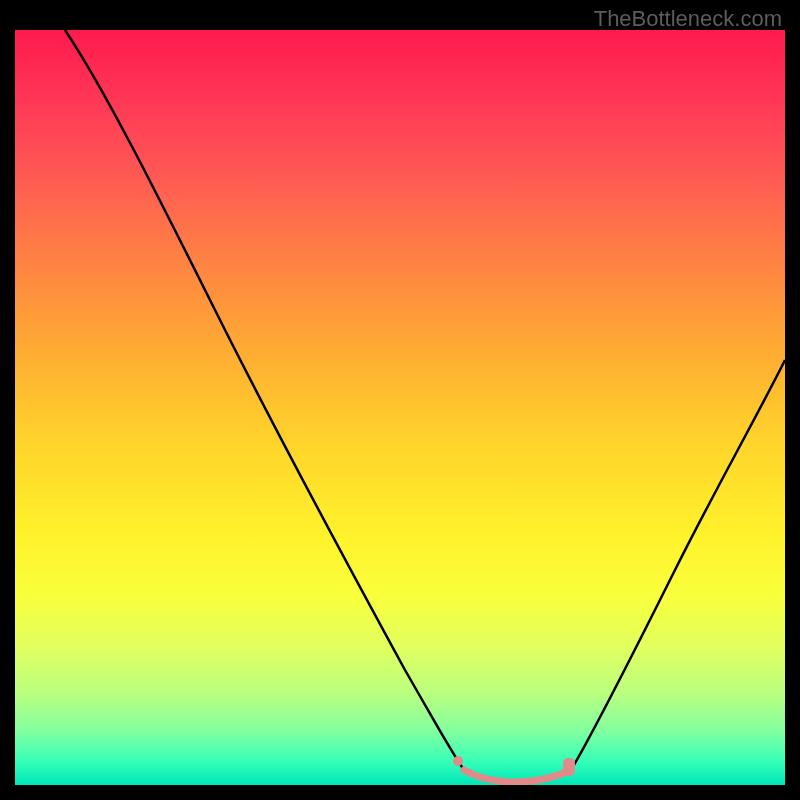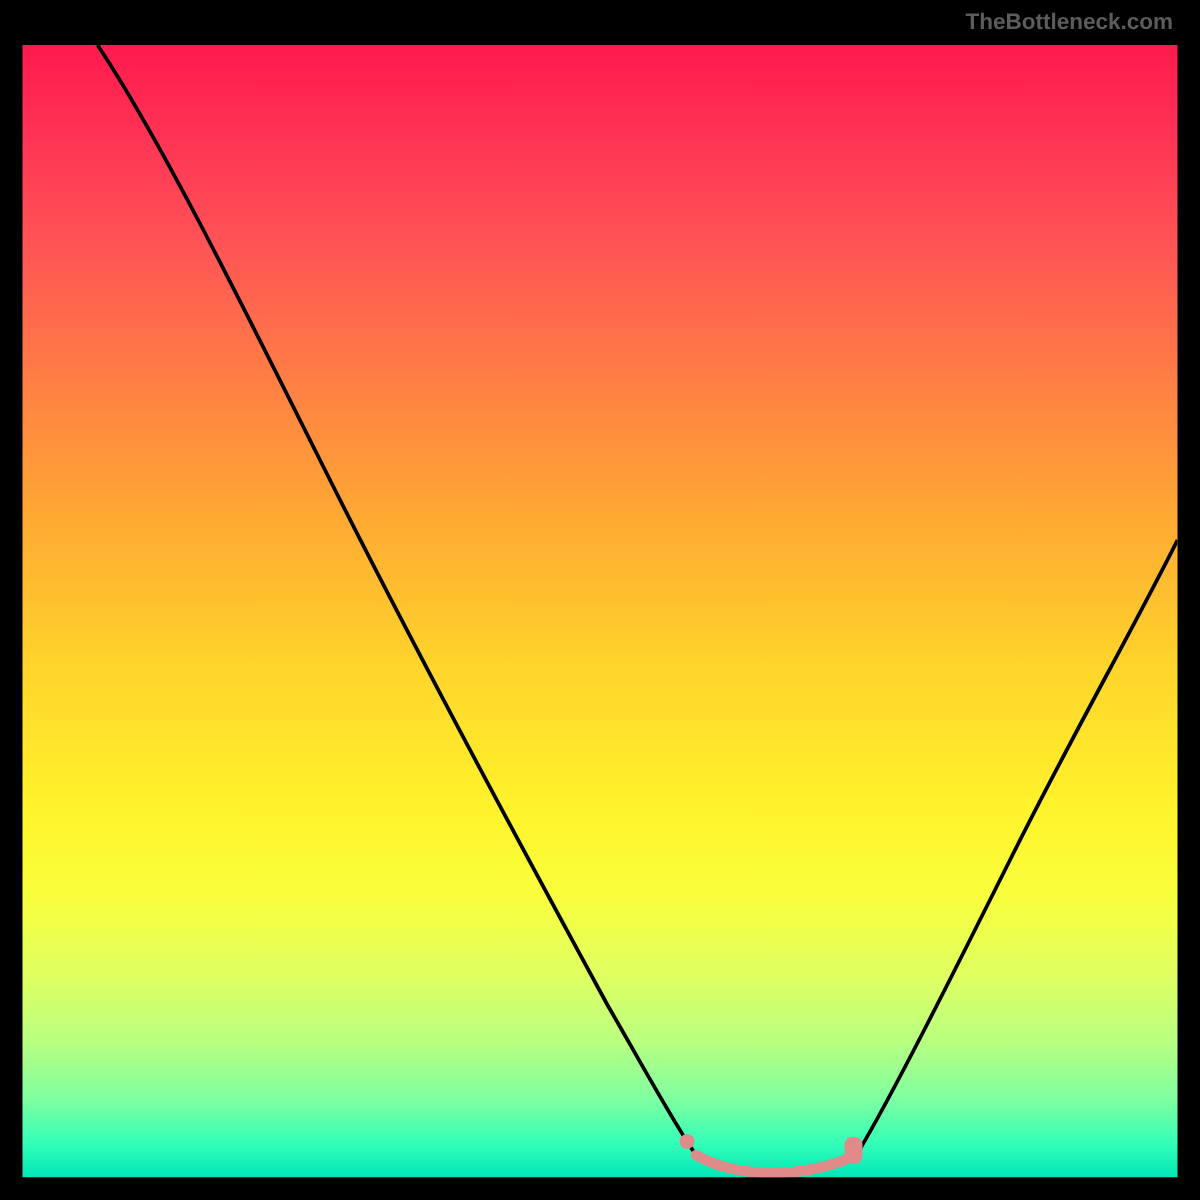--- a/index.html
+++ b/index.html
@@ -8,22 +8,22 @@
     height: 800px;
     background: #000;
     position: relative;
     font-family: Arial, sans-serif;
     overflow: hidden;
   }
   .watermark {
     position: absolute;
     top: 6px;
     right: 18px;
-    font-size: 15px;
-    font-weight: bold;
+    font-size: 22px;
+    font-weight: normal;
     color: #5c5c5c;
     z-index: 10;
   }
   .plot-area {
     position: absolute;
     left: 15px;
     top: 30px;
     width: 770px;
     height: 755px;
     background: linear-gradient(to bottom,

